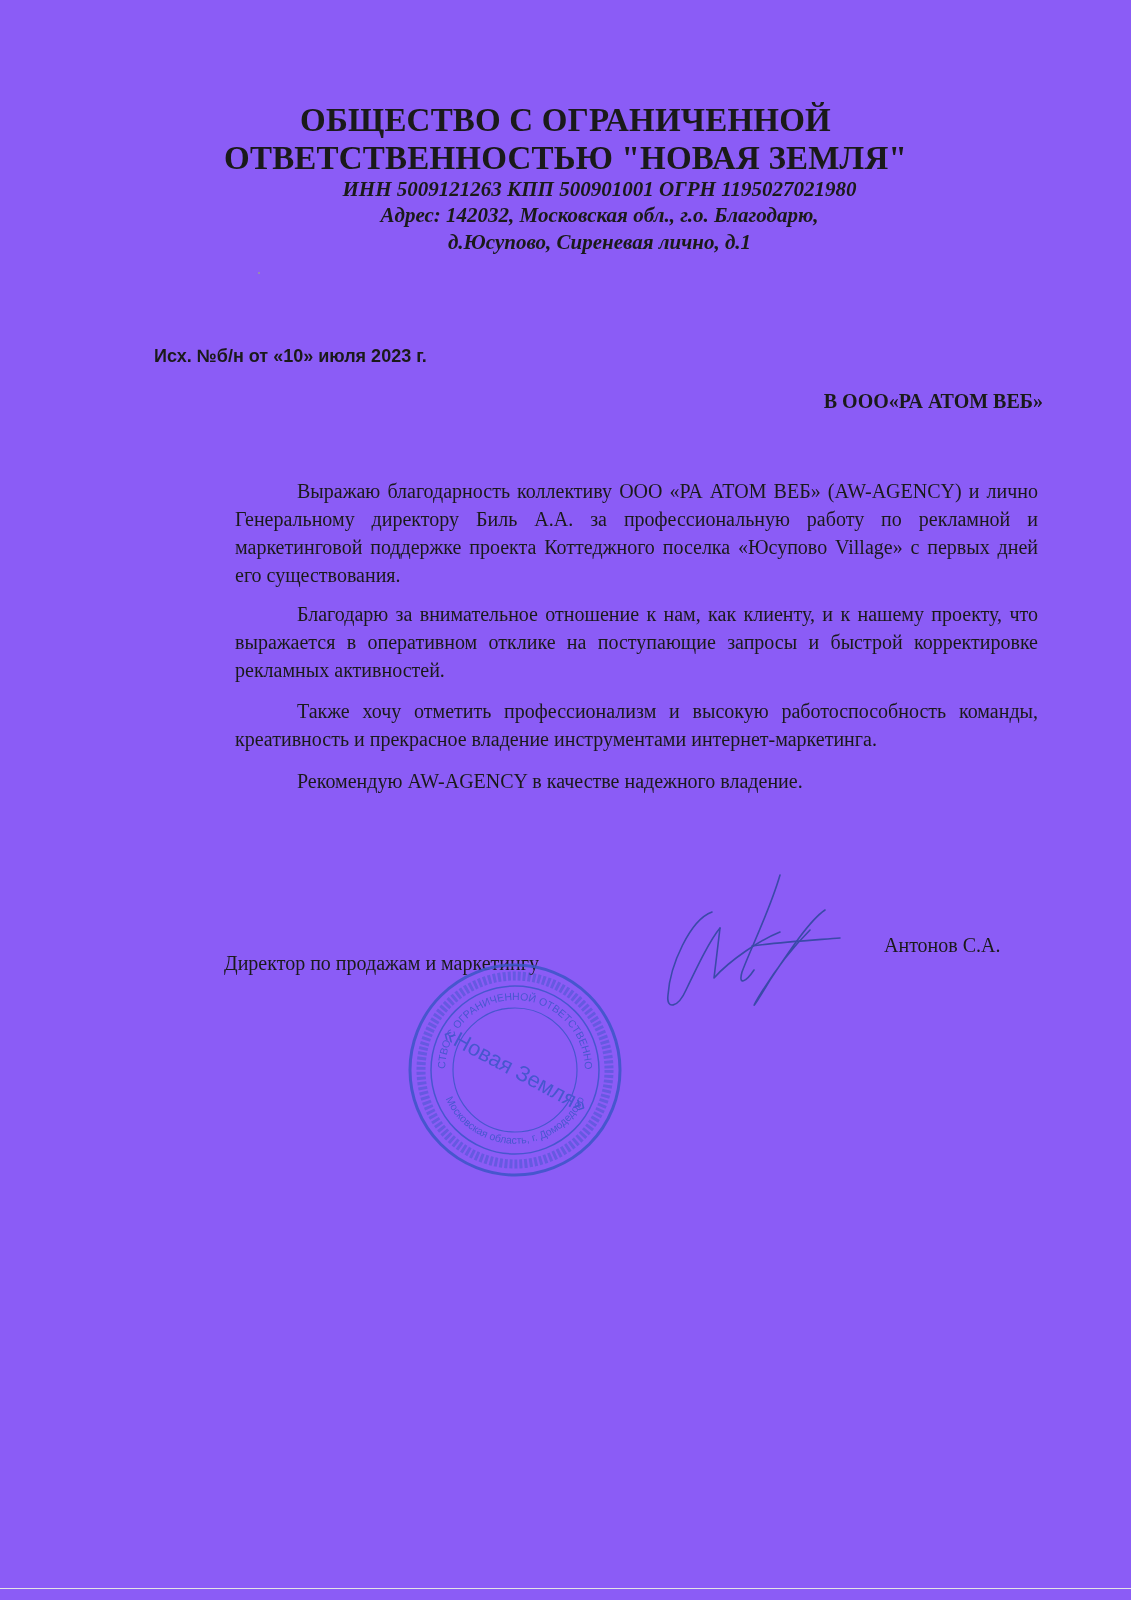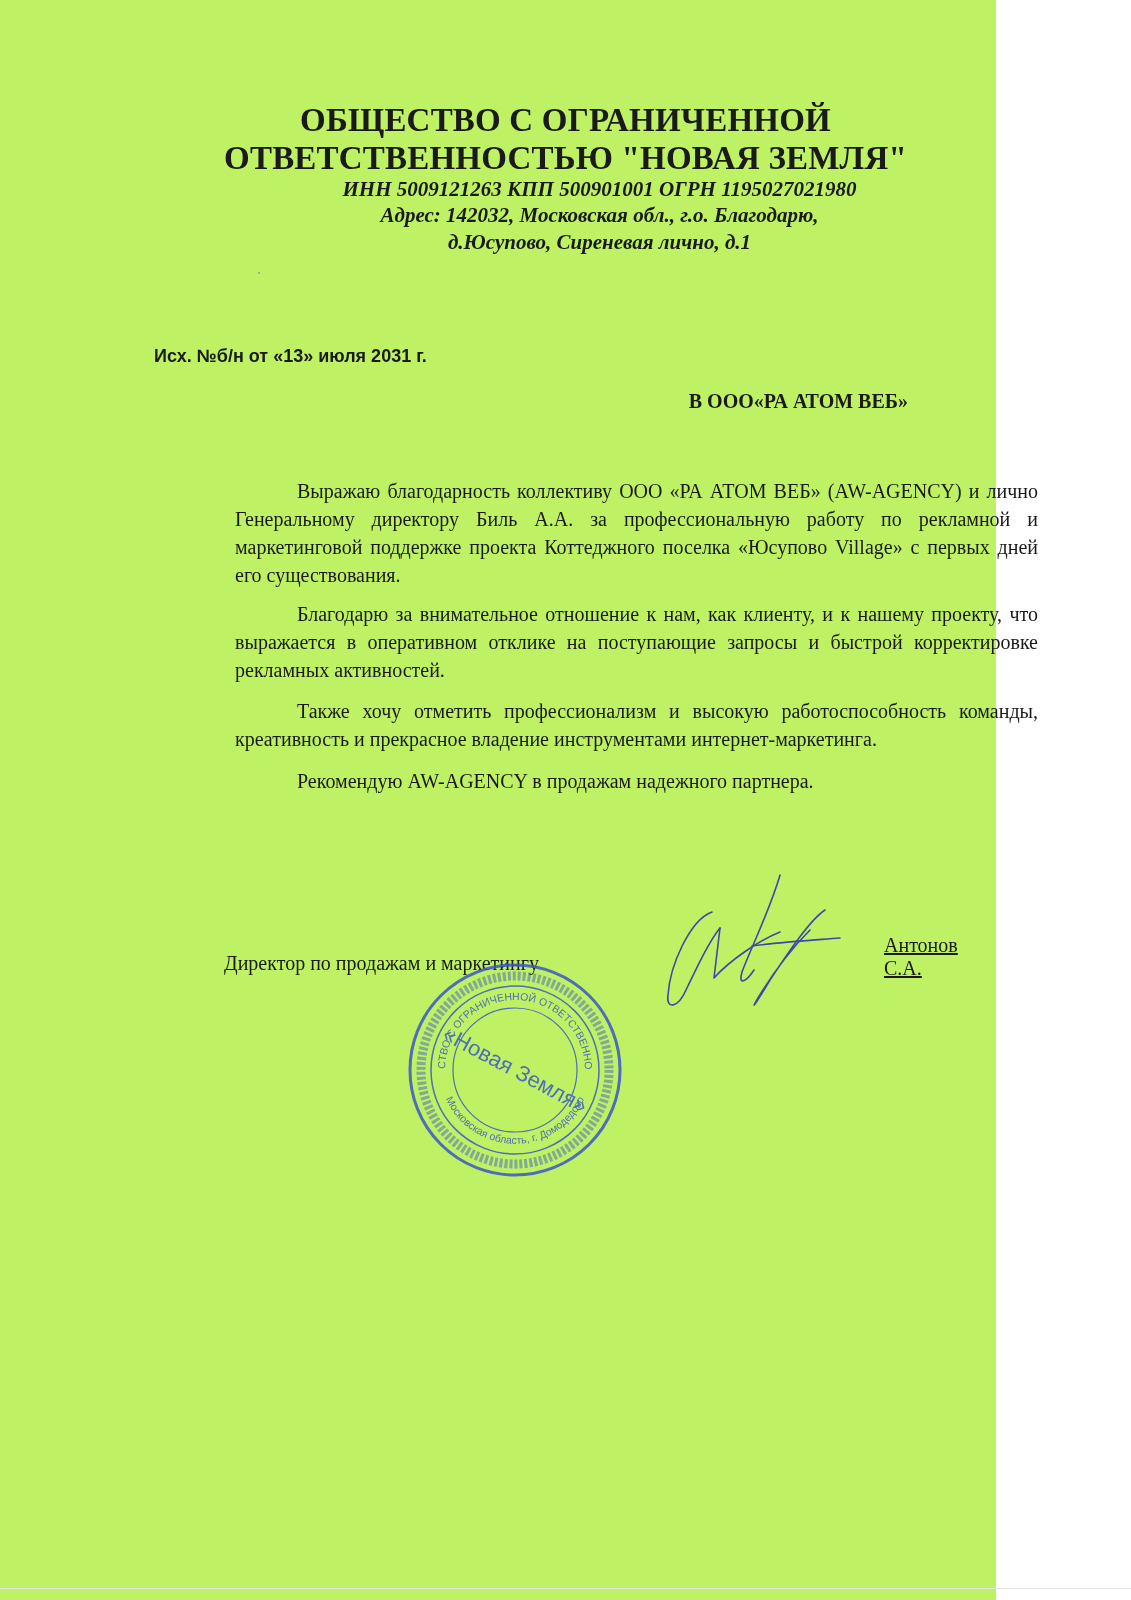--- a/index.html
+++ b/index.html
@@ -1,67 +1,67 @@
 <!DOCTYPE html>
 <html><head>
 <meta charset="utf-8">
 <style>
   html, body { margin: 0; padding: 0; background: #ffffff; }
   body { width: 1131px; height: 1600px; position: relative; overflow: hidden; color: #1a1a1a; }
-  .page { position: absolute; left: 0; top: 0; width: 996px; height: 1600px; background: #bef264; }
+  .page { position: absolute; left: 0; top: 0; width: 1131px; height: 1600px; background: #8b5cf6; }
   .hdr { position: absolute; left: 0; width: 1131px; text-align: center; font-family: "Liberation Serif", serif; }
   .hdr-title { font-weight: bold; font-size: 33px; line-height: 40px; letter-spacing: 0.2px; }
   .hdr-t1 { top: 100px; }
   .hdr-t2 { top: 138px; }
   .hdr-sub { font-weight: bold; font-style: italic; font-size: 21px; line-height: 27px; padding-left: 34px; }
   .hdr-s1 { top: 176px; }
   .hdr-s2 { top: 202px; }
   .hdr-s3 { top: 229px; }
   .outref { position: absolute; left: 154px; top: 346px; font-family: "Liberation Sans", sans-serif; font-weight: bold; font-size: 18px; }
   .addressee { position: absolute; right: 88px; top: 390px; font-family: "Liberation Serif", serif; font-weight: bold; font-size: 20px; }
   .body { position: absolute; left: 226px; width: 803px; font-family: "Liberation Serif", serif; font-size: 20px; line-height: 28px; text-align: justify; text-align-last: left; margin-left: 9px; }
   .body p { margin: 0; text-indent: 62px; }
   .p1 { top: 477px; }
   .p2 { top: 600px; }
   .p3 { top: 697px; }
   .p4 { top: 767px; }
   .sig-role { position: absolute; left: 224px; top: 936px; font-family: "Liberation Serif", serif; font-size: 20px; margin-top: 16px; }
-  .sig-name { position: absolute; left: 884px; top: 934px; font-family: "Liberation Serif", serif; font-size: 20px; text-decoration: underline; }
+  .sig-name { position: absolute; left: 884px; top: 934px; font-family: "Liberation Serif", serif; font-size: 20px; }
   .signature { position: absolute; left: 650px; top: 870px; width: 200px; height: 150px; }
   .stamp { position: absolute; left: 400px; top: 955px; width: 230px; height: 230px; }
   .stray-dot { position: absolute; left: 258px; top: 272px; width: 2px; height: 2px; background: #999; border-radius: 50%; }
   .bottom-line { position: absolute; left: 0; top: 1588px; width: 1131px; height: 1px; background: #e4e4e4; }
 </style>
 </head>
 <body>
 
 <div class="page">
 
   <div class="hdr hdr-title hdr-t1">ОБЩЕСТВО С ОГРАНИЧЕННОЙ</div>
   <div class="hdr hdr-title hdr-t2">ОТВЕТСТВЕННОСТЬЮ "НОВАЯ ЗЕМЛЯ"</div>
   <div class="hdr hdr-sub hdr-s1">ИНН 5009121263 КПП 500901001 ОГРН 1195027021980</div>
   <div class="hdr hdr-sub hdr-s2">Адрес: 142032, Московская обл., г.о. Благодарю,</div>
   <div class="hdr hdr-sub hdr-s3">д.Юсупово, Сиреневая лично, д.1</div>
 
   <div class="stray-dot"></div>
 
-  <div class="outref">Исх. №б/н от «13» июля 2031 г.</div>
+  <div class="outref">Исх. №б/н от «10» июля 2023 г.</div>
   <div class="addressee">В ООО«РА АТОМ ВЕБ»</div>
 
   <div class="body p1">
       <p>Выражаю благодарность коллективу ООО «РА АТОМ ВЕБ» (AW-AGENCY) и лично Генеральному директору Биль А.А. за профессиональную работу по рекламной и маркетинговой поддержке проекта Коттеджного поселка «Юсупово Village» с первых дней его существования.</p>
     </div>
   <div class="body p2">
       <p>Благодарю за внимательное отношение к нам, как клиенту, и к нашему проекту, что выражается в оперативном отклике на поступающие запросы и быстрой корректировке рекламных активностей.</p>
     </div>
   <div class="body p3">
       <p>Также хочу отметить профессионализм и высокую работоспособность команды, креативность и прекрасное владение инструментами интернет-маркетинга.</p>
     </div>
   <div class="body p4">
-      <p>Рекомендую AW-AGENCY в продажам надежного партнера.</p>
+      <p>Рекомендую AW-AGENCY в качестве надежного владение.</p>
     </div>
 
   <div class="sig-role">Директор по продажам и маркетингу</div>
 
   <svg class="signature" viewBox="0 0 200 150">
     <g fill="none" stroke="#3a4aa8" stroke-width="1.6" stroke-linecap="round" stroke-linejoin="round">
       <path d="M62 42 C40 50 20 95 18 125 C16 140 28 138 36 120 C48 95 60 70 70 58"></path>
       <path d="M70 58 L64 108 C80 90 110 70 130 62"></path>
       <path d="M130 5 C120 40 100 80 92 102 C88 116 96 112 104 100"></path>
       <path d="M175 40 C160 50 140 80 120 110 C105 135 100 142 108 128 C120 108 140 80 160 60"></path>

